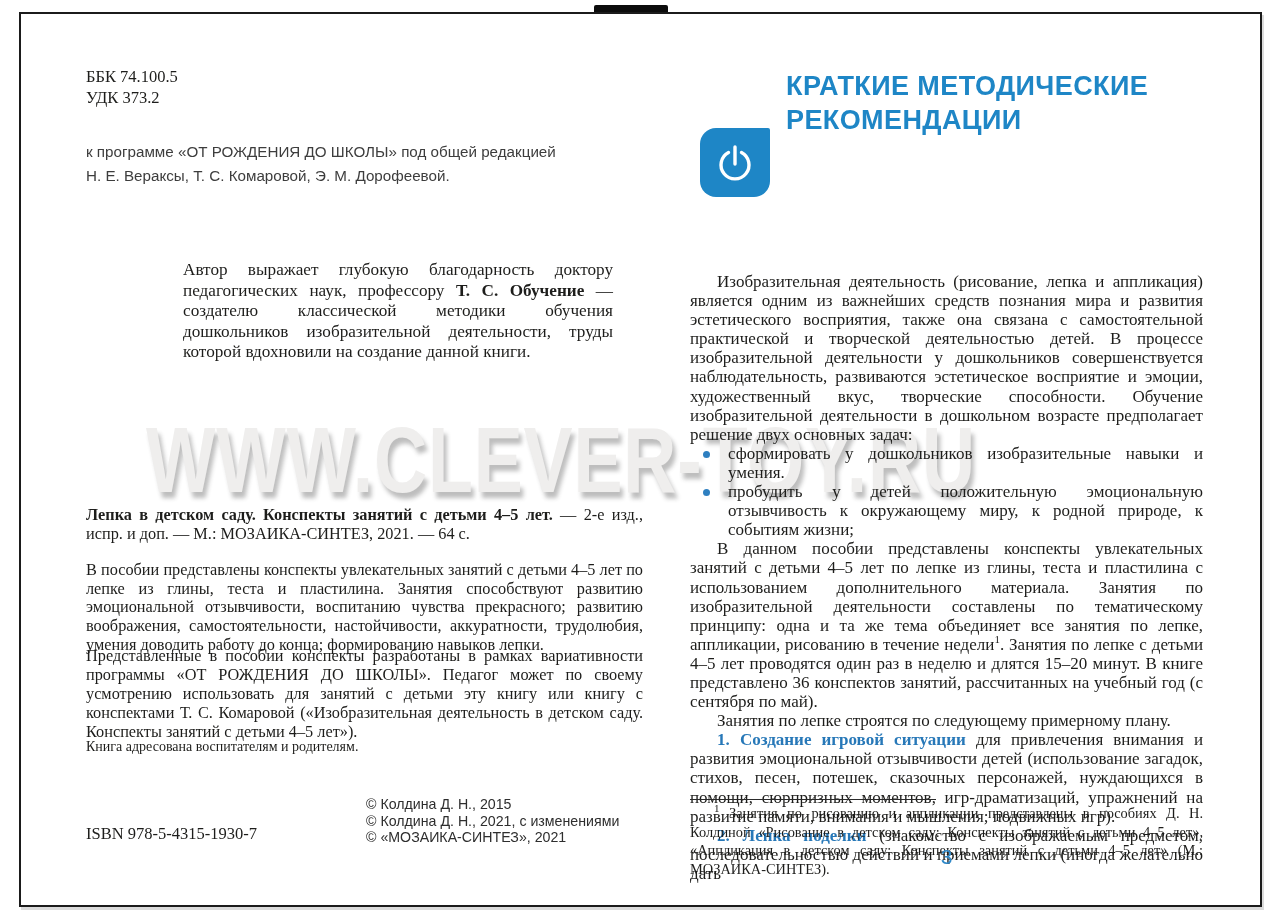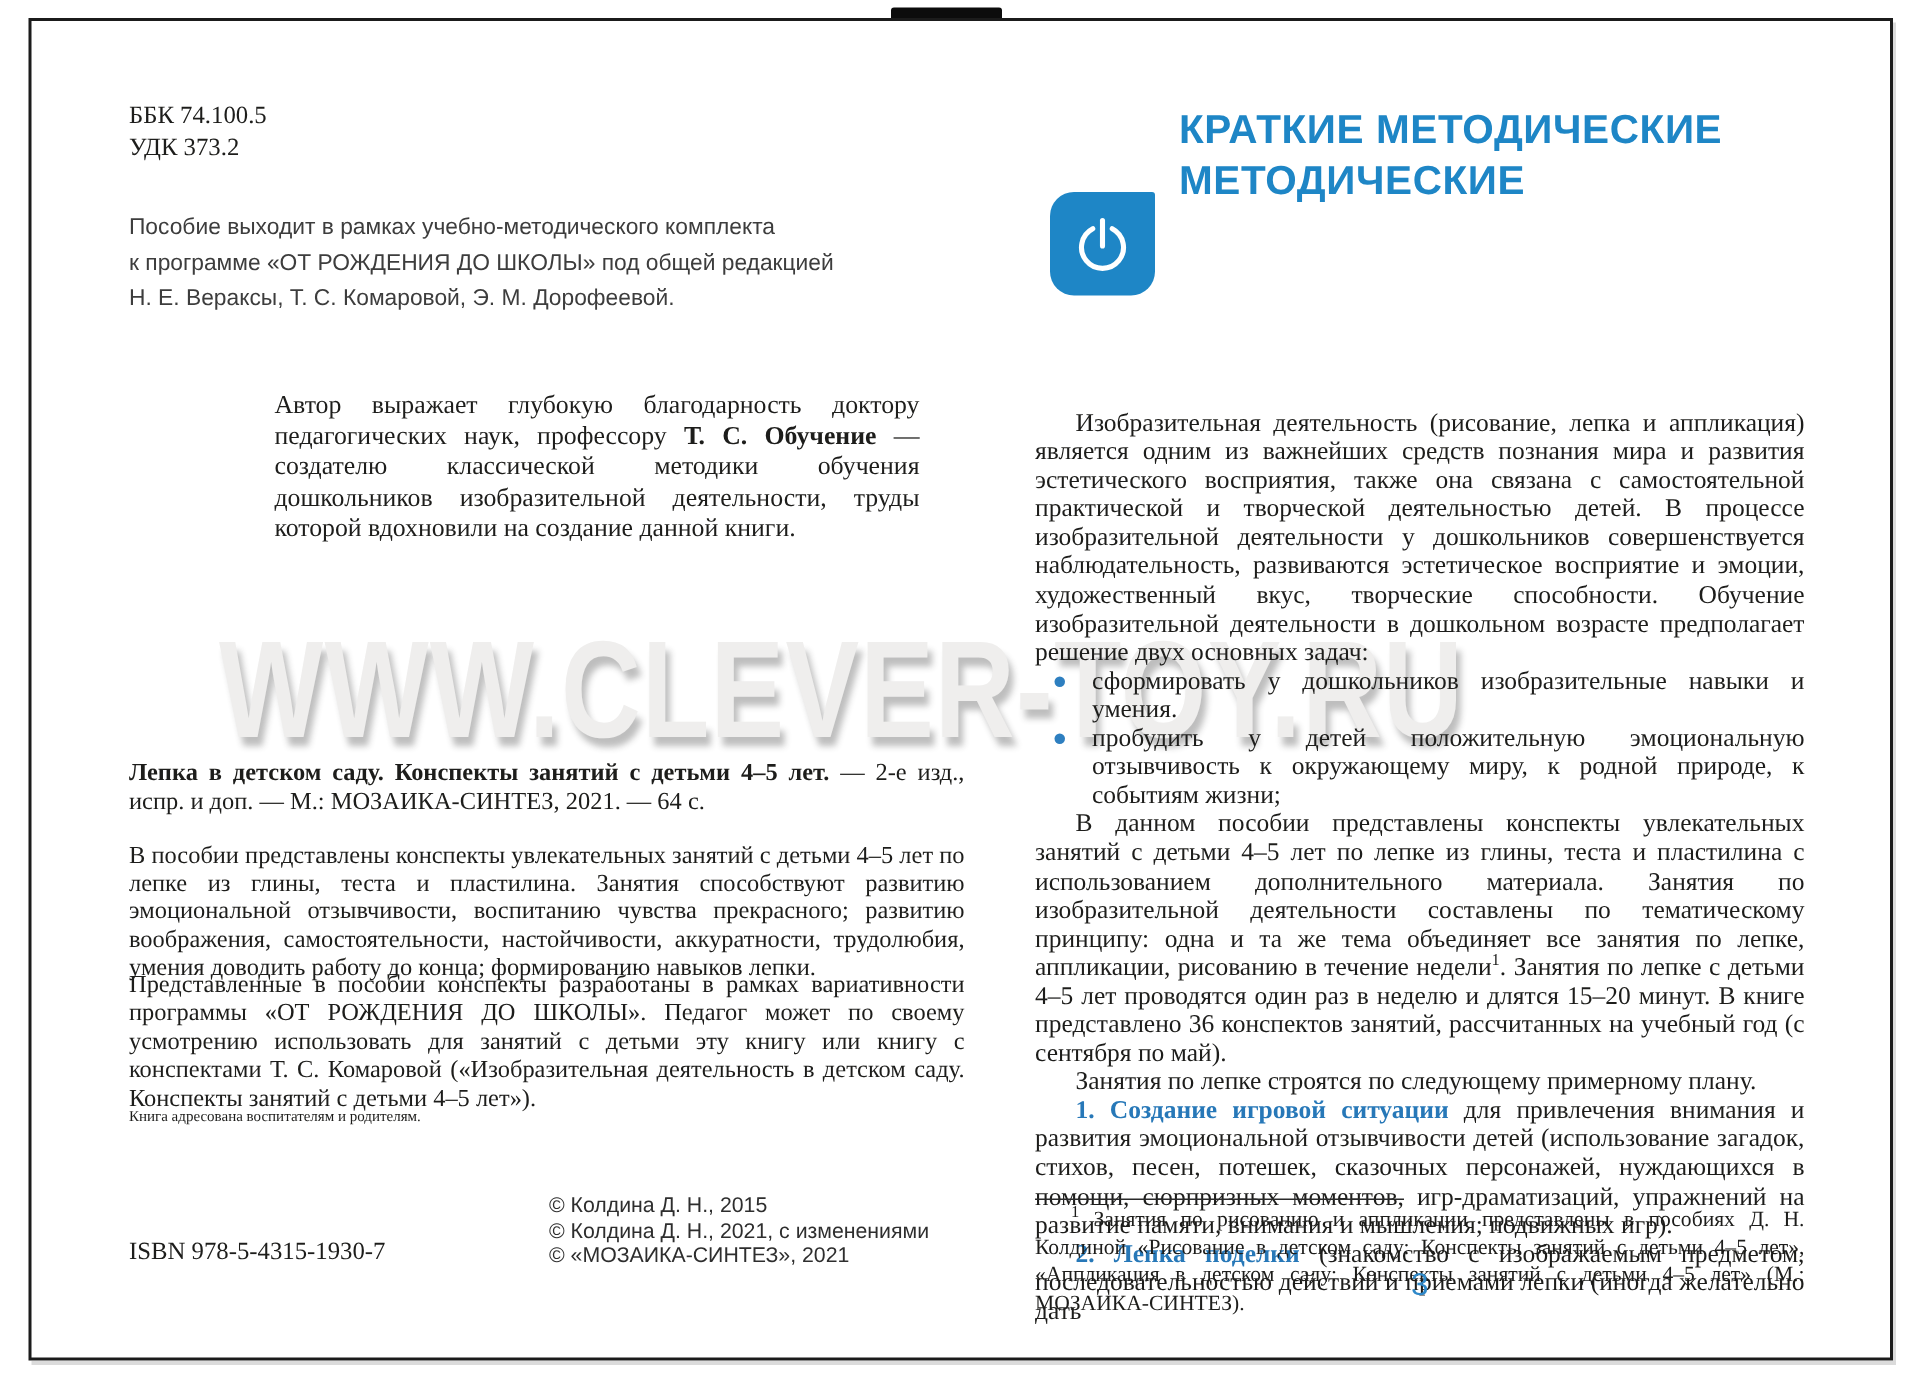--- a/index.html
+++ b/index.html
@@ -19,21 +19,21 @@
   .layer{position:absolute;inset:0;z-index:1;}
 
   
   .bbk-block{position:absolute;left:86px;top:66px;font-size:16.5px;line-height:21px;}
   .series-note{position:absolute;left:86px;top:140px;font-family:"Liberation Sans",sans-serif;font-size:15.2px;line-height:23.5px;color:#3d3d3d;}
   .ack{position:absolute;left:183px;top:260px;width:430px;font-size:17.2px;line-height:20.6px;text-align:justify;}
   .biblio{position:absolute;left:86px;top:506px;width:557px;font-size:16.3px;line-height:18.5px;text-align:justify;}
   .biblio .author{font-weight:bold;text-align:left;}
   .annot-1{position:absolute;left:86px;top:561px;width:557px;font-size:16.3px;line-height:18.7px;text-align:justify;}
   .annot-2{position:absolute;left:86px;top:646px;width:557px;font-size:16.3px;line-height:19px;text-align:justify;}
-  .audience{position:absolute;left:86px;top:739px;width:557px;font-size:10px;}
+  .audience{position:absolute;left:86px;top:739px;width:557px;font-size:14px;}
   .isbn{position:absolute;left:86px;top:824px;font-size:16.5px;}
   .copyrights{position:absolute;left:366px;top:796px;font-family:"Liberation Sans",sans-serif;font-size:14.2px;line-height:16.6px;color:#2e2e2e;}
 
   
   .heading{position:absolute;left:786px;top:70px;width:430px;font-family:"Liberation Sans",sans-serif;font-weight:bold;font-size:27px;line-height:33.5px;color:var(--accent-blue);letter-spacing:0.4px;}
   .icon-badge{position:absolute;left:700px;top:128px;width:70px;height:69px;background:var(--accent-blue);border-radius:16px 2px 16px 16px;display:flex;align-items:center;justify-content:center;}
   .rp-body{position:absolute;left:690px;top:272px;width:513px;font-size:17px;line-height:19.1px;text-align:justify;}
   .para{text-indent:27px;}
   .bullet-row{position:relative;padding-left:38px;}
   .bullet-row .dot{position:absolute;left:13px;top:7px;width:7px;height:7px;border-radius:50%;background:var(--bullet-blue);}
@@ -55,21 +55,20 @@
 
   <div class="layer">
 
     <div>
       <div class="bbk-block">
         <div>ББК 74.100.5</div>
         <div>УДК 373.2</div>
       </div>
 
       <div class="series-note">
-        <div>Пособие выходит в рамках учебно-методического комплекта</div>
         <div>к программе «ОТ РОЖДЕНИЯ ДО ШКОЛЫ» под общей редакцией</div>
         <div>Н. Е. Вераксы, Т. С. Комаровой, Э. М. Дорофеевой.</div>
       </div>
 
       <div class="ack"><span>Автор выражает глубокую благодарность доктору педагогических наук, профессору </span><span class="run-b">Т. С. Обучение</span><span> — создателю классической методики обучения дошкольников изобразительной деятельности, труды которой вдохновили на создание данной книги.</span></div>
 
       <div class="biblio">
         <div><span class="run-b">Лепка в детском саду. Конспекты занятий с детьми 4–5 лет.</span><span> — 2-е изд., испр. и доп. — М.: МОЗАИКА-СИНТЕЗ, 2021. — 64 с.</span></div>
       </div>
 
@@ -81,21 +80,21 @@
       <div class="copyrights">
         <div>© Колдина Д. Н., 2015</div>
         <div>© Колдина Д. Н., 2021, с изменениями</div>
         <div>© «МОЗАИКА-СИНТЕЗ», 2021</div>
       </div>
     </div>
 
     <div>
       <div class="heading">
         <div>КРАТКИЕ МЕТОДИЧЕСКИЕ</div>
-        <div>МЕТОДИЧЕСКИЕ</div>
+        <div>РЕКОМЕНДАЦИИ</div>
       </div>
 
       <div class="icon-badge">
         <svg width="42" height="42" viewBox="0 0 42 42" aria-hidden="true">
           <path d="M 14.5 10.5 A 14 14 0 1 0 27.5 10.5" fill="none" stroke="#ffffff" stroke-width="3.4" stroke-linecap="round"></path>
           <line x1="21" y1="5" x2="21" y2="22" stroke="#ffffff" stroke-width="3.4" stroke-linecap="round"></line>
         </svg>
       </div>
 
       <div class="rp-body">

